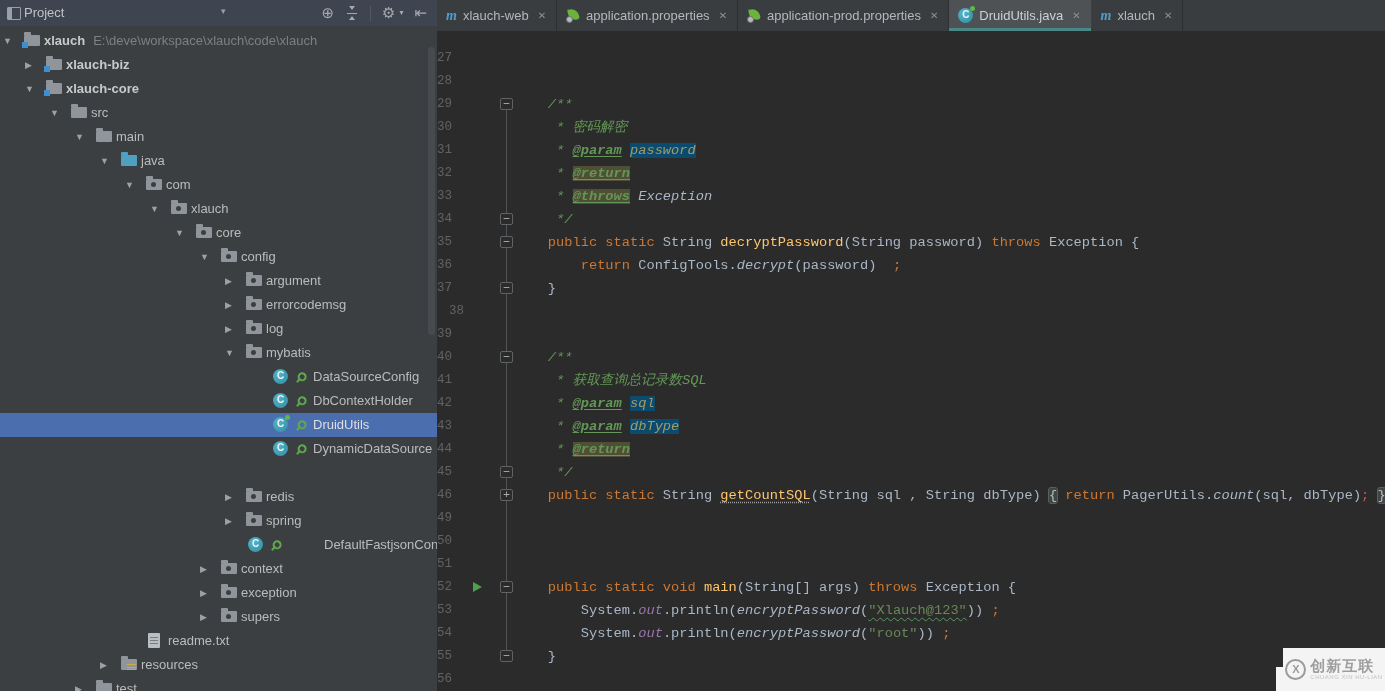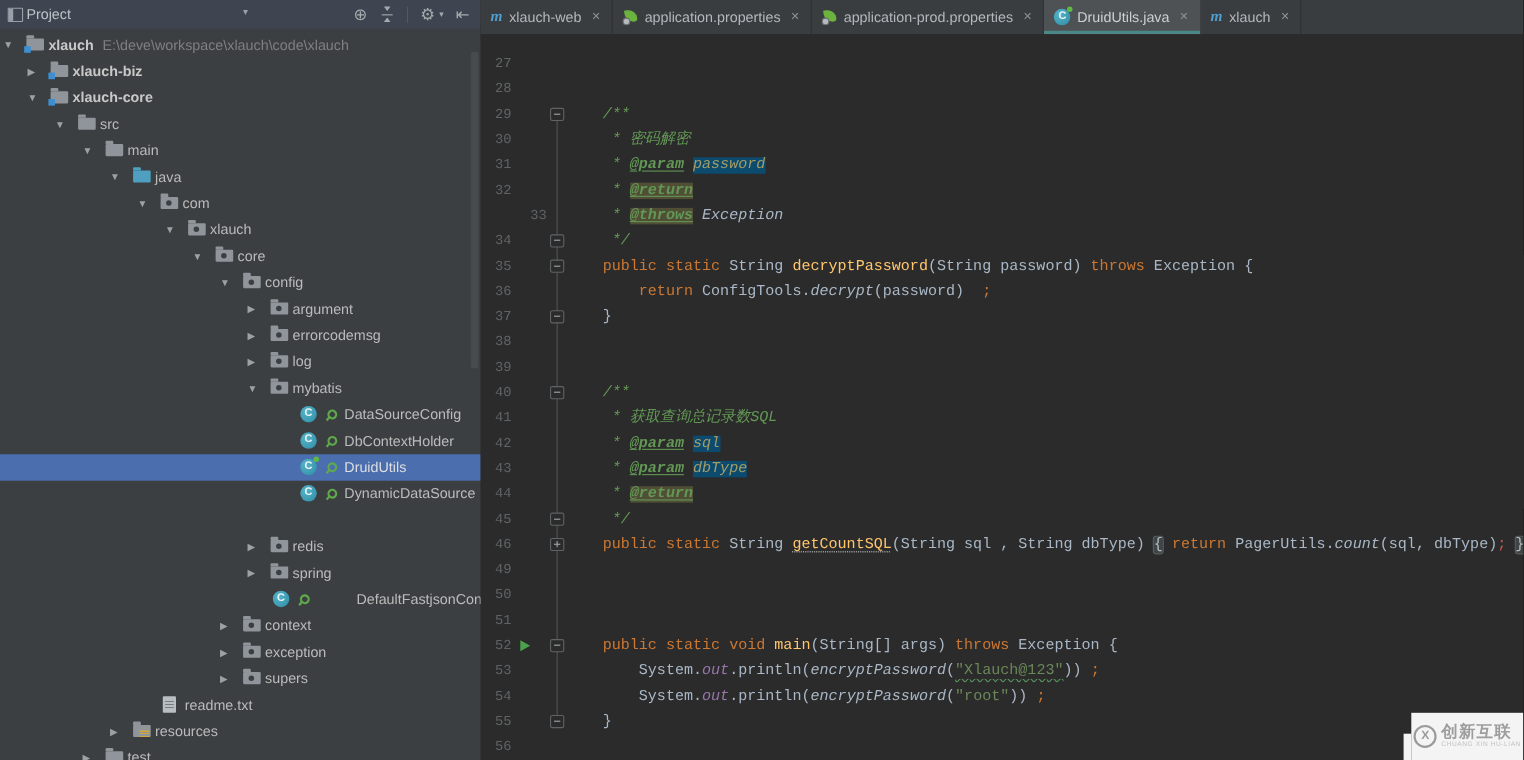--- a/index.html
+++ b/index.html
@@ -60,21 +60,21 @@
   .tab.active{background:#4E5254;color:#CBD0D5;box-shadow:inset 0 -3px 0 #4A8787;}
   .tab-close{font-size:10px;color:#8E9294;margin-left:3px;font-family:"DejaVu Sans",sans-serif;}
   .icon-maven{font-size:14px;font-weight:bold;font-style:italic;color:#4E9FD0;font-family:"Liberation Serif",serif;line-height:14px;}
   .icon-spring{position:relative;width:14px;height:14px;}
   .icon-spring::before{content:"";position:absolute;left:2px;top:0;width:11px;height:11px;background:#6CB33E;border-radius:0 100% 4px 100%;transform:rotate(-8deg);}
   .icon-spring::after{content:"";position:absolute;left:0px;bottom:0px;width:7px;height:7px;border-radius:50%;background:#B6BABD;border:1px solid #6B7074;box-sizing:border-box;}
   .icon-class-tab{position:relative;width:15px;height:15px;border-radius:50%;background:radial-gradient(circle at 35% 35%,#55B4C8,#2E8BA5);}
   .icon-class-tab::before{content:"C";position:absolute;left:0;right:0;top:1px;text-align:center;font-size:10px;font-weight:bold;color:#EAF4F6;}
 
   .editor-content{position:absolute;left:0;top:31px;width:948px;height:660px;}
-  .gutter-num{position:absolute;left:0;width:28px;text-align:right;font-family:"Liberation Mono","DejaVu Sans Mono",monospace;
+  .gutter-num{position:absolute;left:0;width:28px;font-family:"Liberation Mono","DejaVu Sans Mono",monospace;
       font-size:12.5px;color:#606366;height:23px;line-height:23px;}
   .run-arrow{position:absolute;left:36px;width:0;height:0;border-left:9px solid #4CA24C;
       border-top:5.5px solid transparent;border-bottom:5.5px solid transparent;margin-top:6px;}
   .fold{position:absolute;left:63px;width:13px;height:12px;margin-top:5px;border:1px solid #5F6365;border-radius:2px;
       background:#2B2B2B;color:#A8ABAD;font-size:11px;line-height:10px;text-align:center;box-sizing:border-box;z-index:2;
       font-family:"DejaVu Sans Mono",monospace;}
   .fold-line{position:absolute;left:69px;width:1px;background:#515456;z-index:1;}
 
   .code-line{position:absolute;left:78px;height:23px;line-height:23px;white-space:pre;
       font-family:"Liberation Mono","DejaVu Sans Mono",monospace;font-size:13.7px;color:#A9B7C6;}
@@ -310,34 +310,34 @@
         <div class="gutter-num" style="top: 39px;">28</div>
         <div class="gutter-num" style="top: 62px;">29</div>
         <span class="fold" style="top: 62px;">−</span>
         <div class="code-line" style="top: 62px;"><span class="tk-doc">    /**</span></div>
         <div class="gutter-num" style="top: 85px;">30</div>
         <div class="code-line" style="top: 85px;"><span class="tk-doc">     * 密码解密</span></div>
         <div class="gutter-num" style="top: 108px;">31</div>
         <div class="code-line" style="top: 108px;"><span class="tk-doc">     * </span><span class="tk-dtag">@param</span><span class="tk-doc"> </span><span class="tk-dvalh">password</span></div>
         <div class="gutter-num" style="top: 131px;">32</div>
         <div class="code-line" style="top: 131px;"><span class="tk-doc">     * </span><span class="tk-dtagh">@return</span></div>
-        <div class="gutter-num" style="top: 154px; margin-left: 32px;">33</div>
+        <div class="gutter-num" style="top: 154px;">33</div>
         <div class="code-line" style="top: 154px;"><span class="tk-doc">     * </span><span class="tk-dtagh">@throws</span><span class="tk-doc"> </span><span class="tk-dref">Exception</span></div>
         <div class="gutter-num" style="top: 177px;">34</div>
         <span class="fold" style="top: 177px;">−</span>
         <div class="code-line" style="top: 177px;"><span class="tk-doc">     */</span></div>
         <div class="gutter-num" style="top: 200px;">35</div>
         <span class="fold" style="top: 200px;">−</span>
         <div class="code-line" style="top: 200px;"><span class="tk-plain">    </span><span class="tk-kw">public static</span><span class="tk-plain"> String </span><span class="tk-meth">decryptPassword</span><span class="tk-plain">(String password) </span><span class="tk-kw">throws</span><span class="tk-plain"> Exception {</span></div>
         <div class="gutter-num" style="top: 223px;">36</div>
         <div class="code-line" style="top: 223px;"><span class="tk-plain">        </span><span class="tk-kw">return</span><span class="tk-plain"> ConfigTools.</span><span class="tk-call">decrypt</span><span class="tk-plain">(password)  </span><span class="tk-semi">;</span></div>
         <div class="gutter-num" style="top: 246px;">37</div>
         <span class="fold" style="top: 246px;">−</span>
         <div class="code-line" style="top: 246px;"><span class="tk-plain">    }</span></div>
-        <div class="gutter-num" style="top: 269px;">38</div>
+        <div class="gutter-num" style="top: 269px; margin-left: 12px;">38</div>
         <div class="gutter-num" style="top: 292px;">39</div>
         <div class="gutter-num" style="top: 315px;">40</div>
         <span class="fold" style="top: 315px;">−</span>
         <div class="code-line" style="top: 315px;"><span class="tk-doc">    /**</span></div>
         <div class="gutter-num" style="top: 338px;">41</div>
         <div class="code-line" style="top: 338px;"><span class="tk-doc">     * 获取查询总记录数SQL</span></div>
         <div class="gutter-num" style="top: 361px;">42</div>
         <div class="code-line" style="top: 361px;"><span class="tk-doc">     * </span><span class="tk-dtag">@param</span><span class="tk-doc"> </span><span class="tk-dvalh">sql</span></div>
         <div class="gutter-num" style="top: 384px;">43</div>
         <div class="code-line" style="top: 384px;"><span class="tk-doc">     * </span><span class="tk-dtag">@param</span><span class="tk-doc"> </span><span class="tk-dvalh">dbType</span></div>

